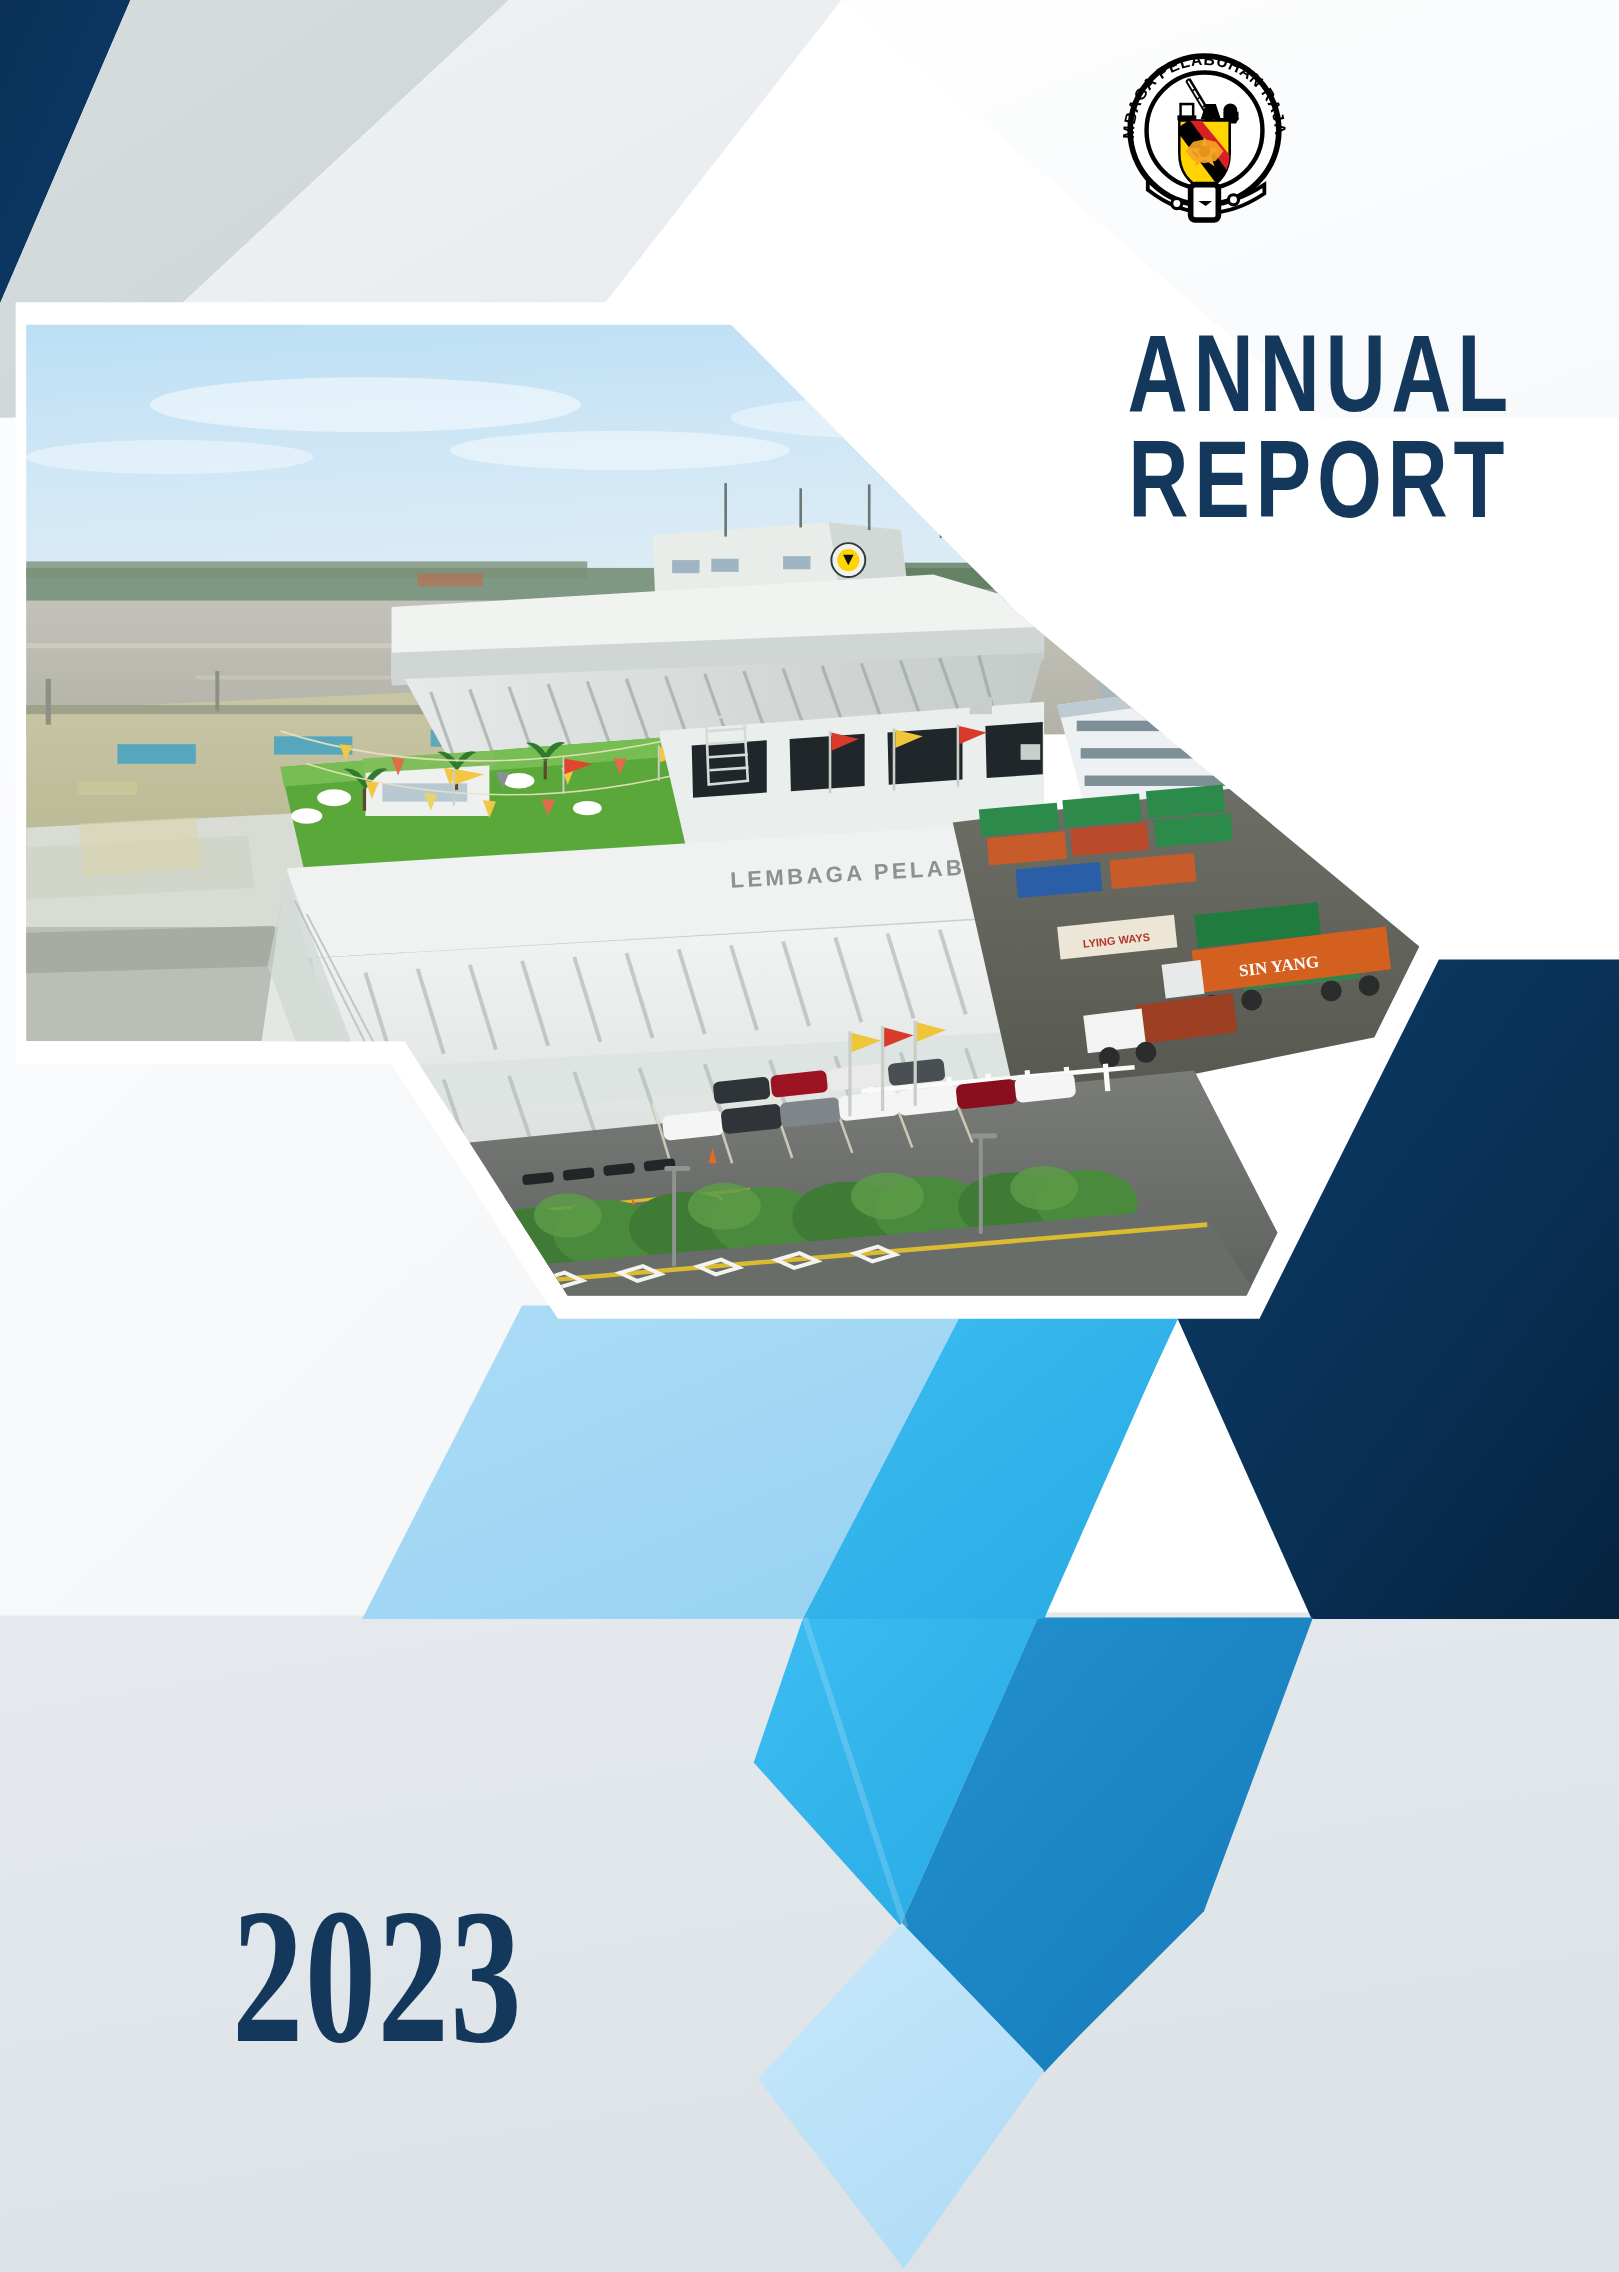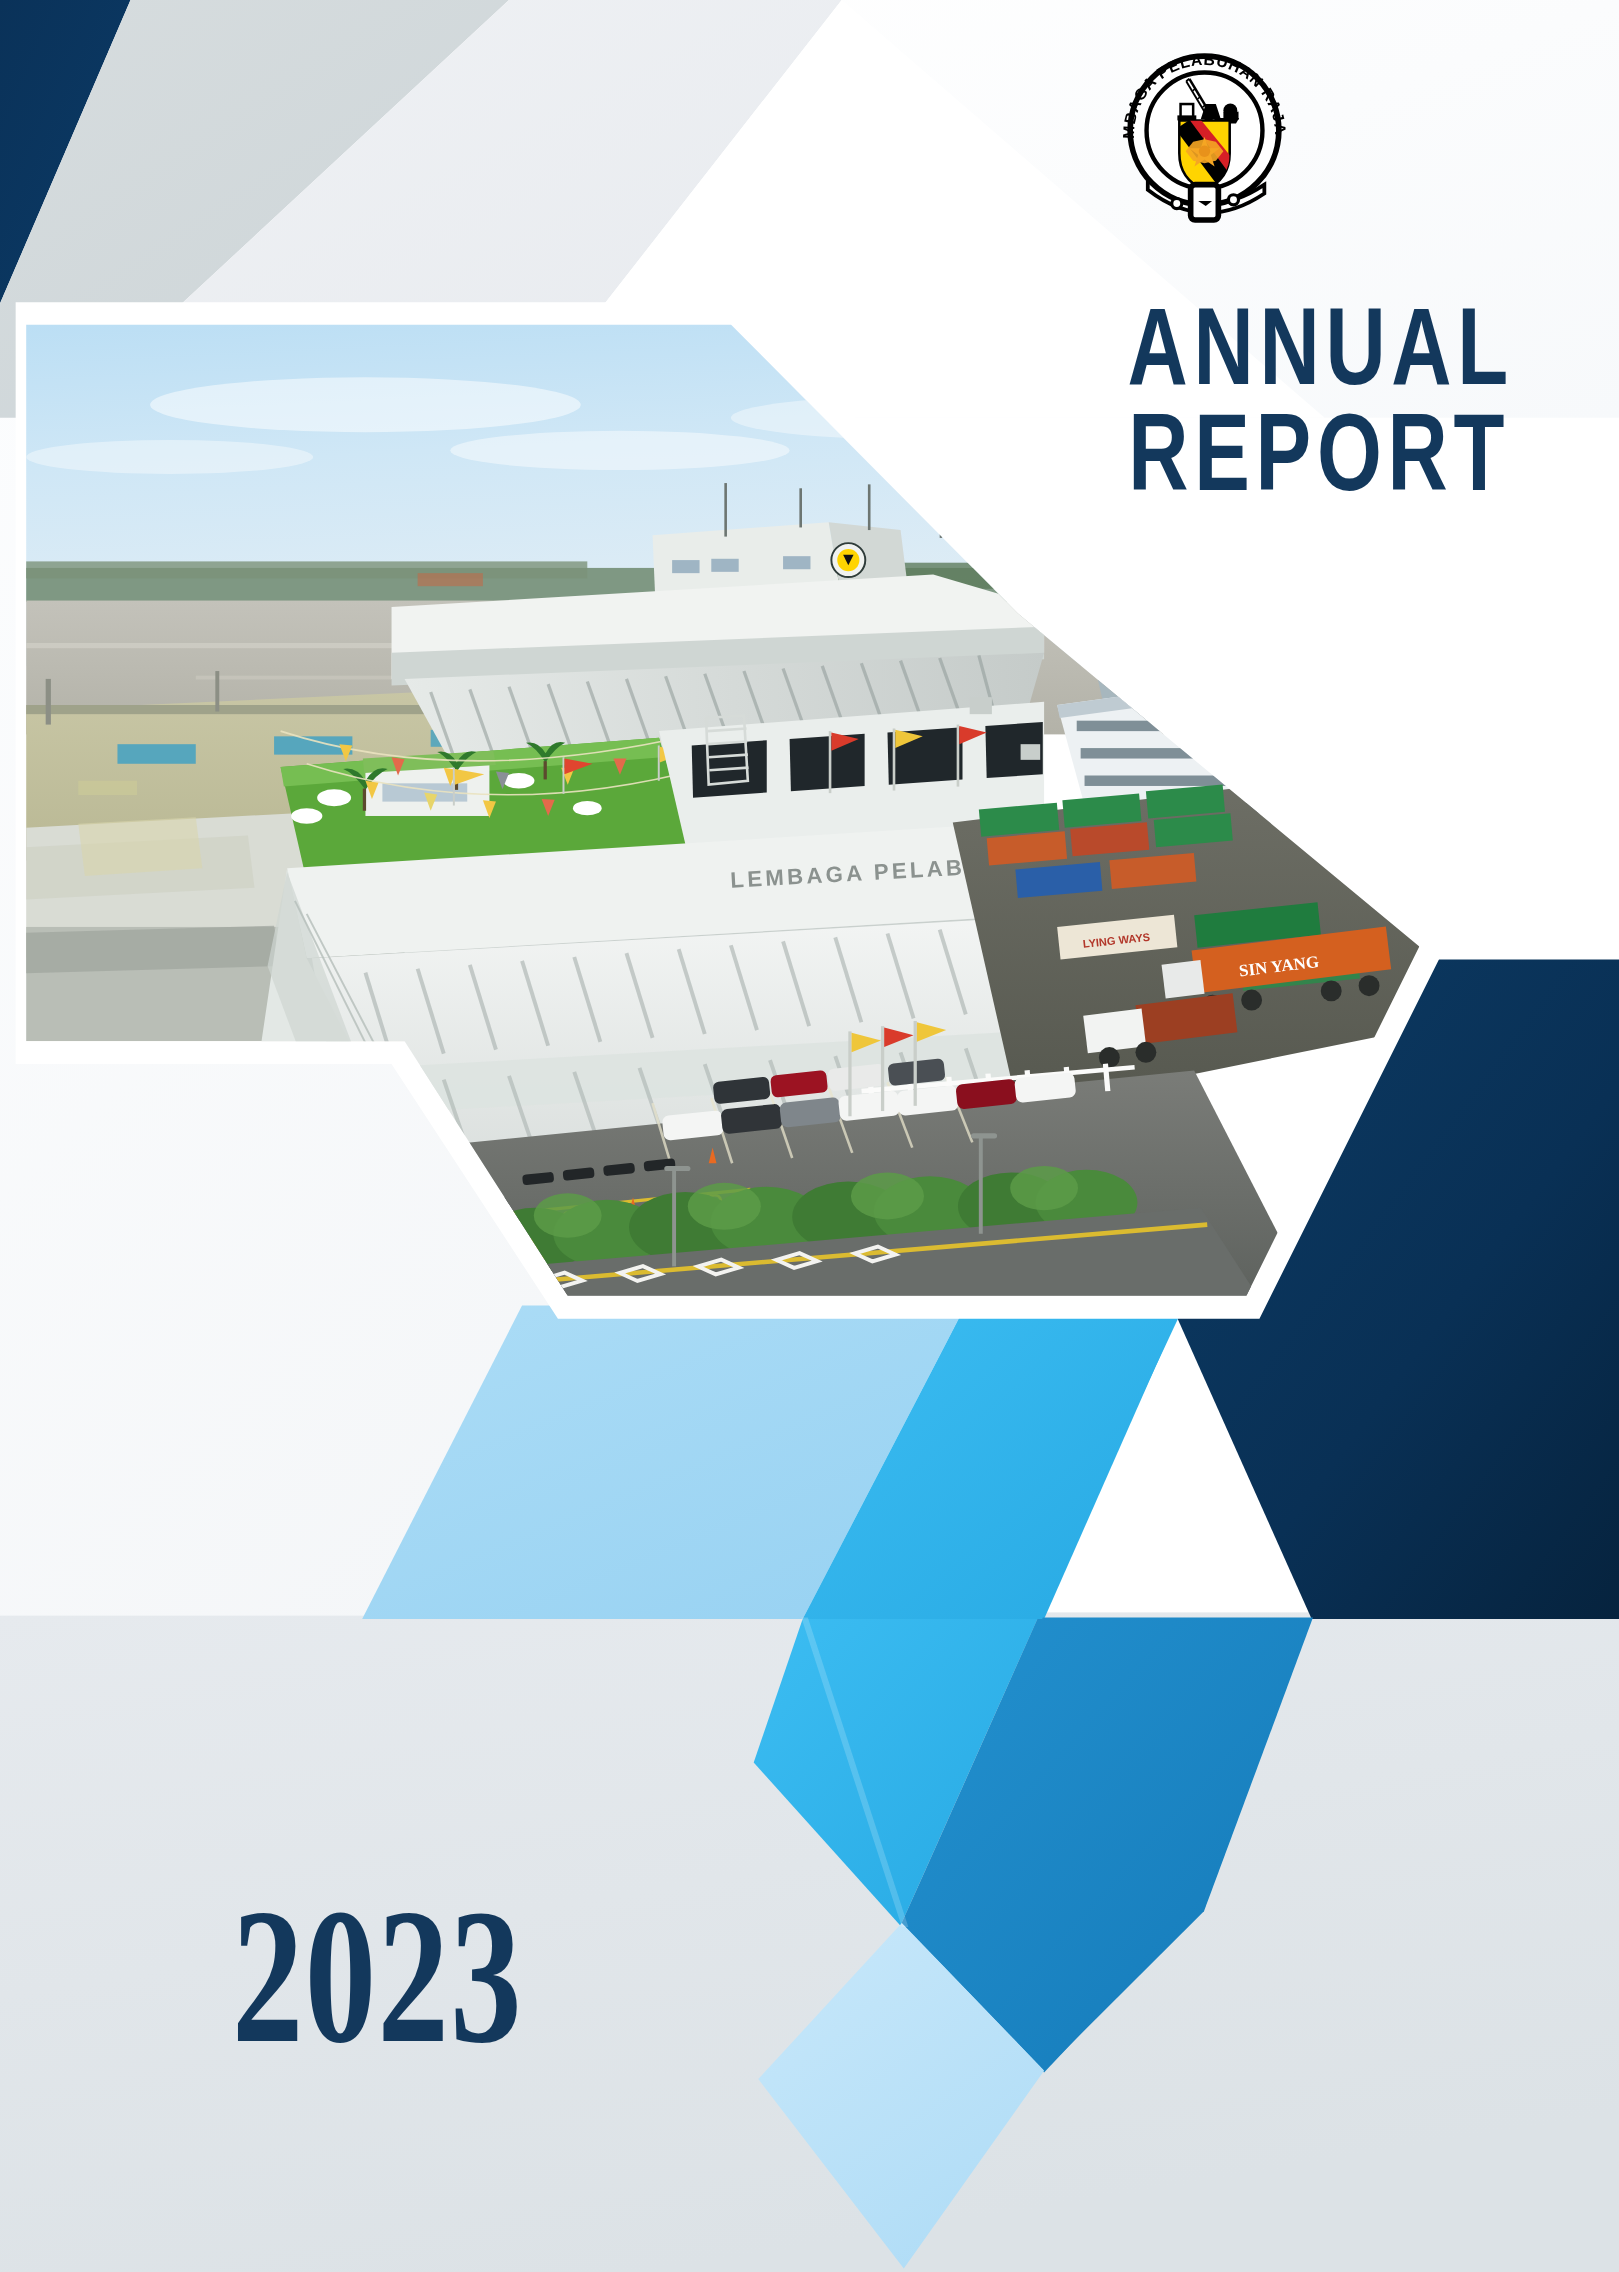--- a/index.html
+++ b/index.html
@@ -16,21 +16,21 @@
   
   #logo{
     position:absolute;
     left:1110px;top:36px;
     width:189px;height:189px;
   }
 
   
   #title-block{
     position:absolute;
-    left:992px;top:294px;
+    left:992px;top:321px;
     width:522px;
     text-align:right;
     z-index:40;
   }
   .title-line{
     display:block;
     color:#13385C;
     font-family:"Liberation Sans", sans-serif;
     font-weight:700;
     font-size:86px;

